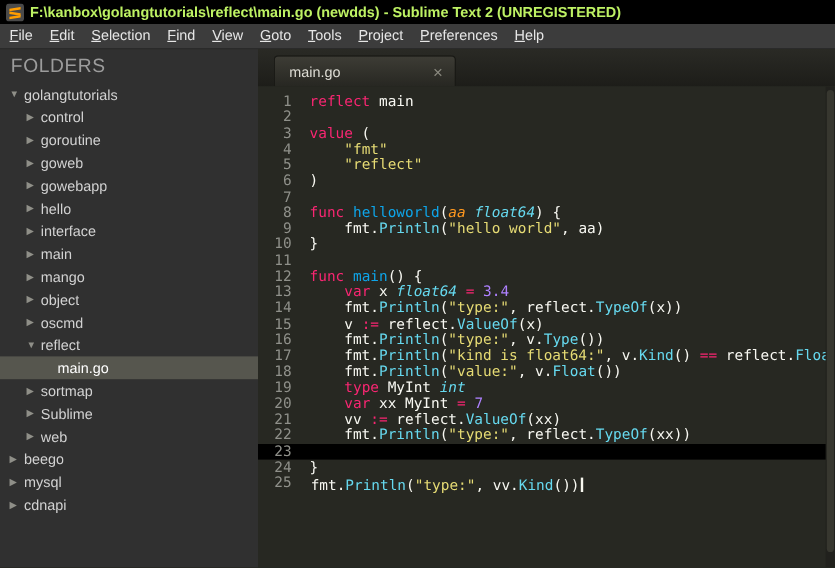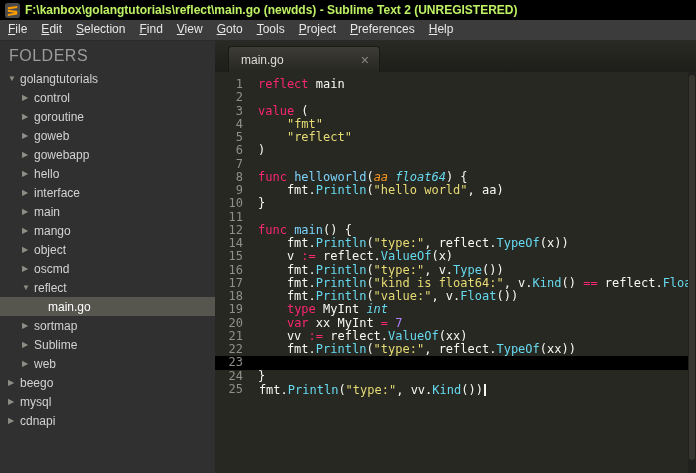--- a/index.html
+++ b/index.html
@@ -45,21 +45,21 @@
   
   .code-area { flex:1; position:relative; background:#272822; padding-top:6px; overflow:hidden;
                font-family:"DejaVu Sans Mono", monospace; font-size:12px; }
   .code-row { display:flex; height:13.25px; line-height:13.25px; white-space:pre; }
   .code-row.current { background:#000000;flex-direction:column; }
   .ln { flex:0 0 28px; width:28px; text-align:right; color:#8f908a; }
   .lt { padding-left:15px; white-space:pre; color:#f8f8f2; }
 
   .tok-k  { color:#f92672; }                       
   .tok-op { color:#f92672; }                       
-  .tok-fn { color:#7dd3fc; }                       
+  .tok-fn { color:#0ea5e9; }                       
   .tok-ty { color:#66d9ef; font-style:italic; }    
   .tok-pa { color:#fd971f; font-style:italic; }    
   .tok-st { color:#e6db74; }                       
   .tok-nu { color:#ae81ff; }                       
   .tok-ca { color:#66d9ef; }                       
   .tok-pl { color:#f8f8f2; }                       
 
   .caret { display:inline-block; width:2px; height:12px; background:#f8f8f0;
            vertical-align:-2px; margin-left:1px; }
 
@@ -194,20 +194,21 @@
             <div class="code-row"><span class="ln">3</span><span class="lt"><span class="tok-k">value</span><span class="tok-pl"> (</span></span></div>
             <div class="code-row"><span class="ln">4</span><span class="lt"><span class="tok-pl">    </span><span class="tok-st">"fmt"</span></span></div>
             <div class="code-row"><span class="ln">5</span><span class="lt"><span class="tok-pl">    </span><span class="tok-st">"reflect"</span></span></div>
             <div class="code-row"><span class="ln">6</span><span class="lt"><span class="tok-pl">)</span></span></div>
             <div class="code-row"><span class="ln">7</span><span class="lt"></span></div>
             <div class="code-row"><span class="ln">8</span><span class="lt"><span class="tok-k">func</span><span class="tok-fn"> helloworld</span><span class="tok-pl">(</span><span class="tok-pa">aa</span><span class="tok-pl"> </span><span class="tok-ty">float64</span><span class="tok-pl">) {</span></span></div>
             <div class="code-row"><span class="ln">9</span><span class="lt"><span class="tok-pl">    fmt.</span><span class="tok-ca">Println</span><span class="tok-pl">(</span><span class="tok-st">"hello world"</span><span class="tok-pl">, aa)</span></span></div>
             <div class="code-row"><span class="ln">10</span><span class="lt"><span class="tok-pl">}</span></span></div>
             <div class="code-row"><span class="ln">11</span><span class="lt"></span></div>
             <div class="code-row"><span class="ln">12</span><span class="lt"><span class="tok-k">func</span><span class="tok-fn"> main</span><span class="tok-pl">() {</span></span></div>
+            <div class="code-row"><span class="ln">13</span><span class="lt"><span class="tok-pl">    </span><span class="tok-k">var</span><span class="tok-pl"> x </span><span class="tok-ty">float64</span><span class="tok-op"> = </span><span class="tok-nu">3.4</span></span></div>
             <div class="code-row"><span class="ln">14</span><span class="lt"><span class="tok-pl">    fmt.</span><span class="tok-ca">Println</span><span class="tok-pl">(</span><span class="tok-st">"type:"</span><span class="tok-pl">, reflect.</span><span class="tok-ca">TypeOf</span><span class="tok-pl">(x))</span></span></div>
             <div class="code-row"><span class="ln">15</span><span class="lt"><span class="tok-pl">    v </span><span class="tok-op">:=</span><span class="tok-pl"> reflect.</span><span class="tok-ca">ValueOf</span><span class="tok-pl">(x)</span></span></div>
             <div class="code-row"><span class="ln">16</span><span class="lt"><span class="tok-pl">    fmt.</span><span class="tok-ca">Println</span><span class="tok-pl">(</span><span class="tok-st">"type:"</span><span class="tok-pl">, v.</span><span class="tok-ca">Type</span><span class="tok-pl">())</span></span></div>
             <div class="code-row"><span class="ln">17</span><span class="lt"><span class="tok-pl">    fmt.</span><span class="tok-ca">Println</span><span class="tok-pl">(</span><span class="tok-st">"kind is float64:"</span><span class="tok-pl">, v.</span><span class="tok-ca">Kind</span><span class="tok-pl">() </span><span class="tok-op">==</span><span class="tok-pl"> reflect.</span><span class="tok-ca">Float64</span></span></div>
             <div class="code-row"><span class="ln">18</span><span class="lt"><span class="tok-pl">    fmt.</span><span class="tok-ca">Println</span><span class="tok-pl">(</span><span class="tok-st">"value:"</span><span class="tok-pl">, v.</span><span class="tok-ca">Float</span><span class="tok-pl">())</span></span></div>
             <div class="code-row"><span class="ln">19</span><span class="lt"><span class="tok-pl">    </span><span class="tok-k">type</span><span class="tok-pl"> MyInt </span><span class="tok-ty">int</span></span></div>
             <div class="code-row"><span class="ln">20</span><span class="lt"><span class="tok-pl">    </span><span class="tok-k">var</span><span class="tok-pl"> xx MyInt </span><span class="tok-op">=</span><span class="tok-pl"> </span><span class="tok-nu">7</span></span></div>
             <div class="code-row"><span class="ln">21</span><span class="lt"><span class="tok-pl">    vv </span><span class="tok-op">:=</span><span class="tok-pl"> reflect.</span><span class="tok-ca">ValueOf</span><span class="tok-pl">(xx)</span></span></div>
             <div class="code-row"><span class="ln">22</span><span class="lt"><span class="tok-pl">    fmt.</span><span class="tok-ca">Println</span><span class="tok-pl">(</span><span class="tok-st">"type:"</span><span class="tok-pl">, reflect.</span><span class="tok-ca">TypeOf</span><span class="tok-pl">(xx))</span></span></div>
             <div class="code-row current"><span class="ln">23</span><span class="lt"><span class="tok-pl">    fmt.</span><span class="tok-ca">Println</span><span class="tok-pl">(</span><span class="tok-st">"type:"</span><span class="tok-pl">, vv.</span><span class="tok-ca">Kind</span><span class="tok-pl">())</span><span class="caret"></span></span></div>

